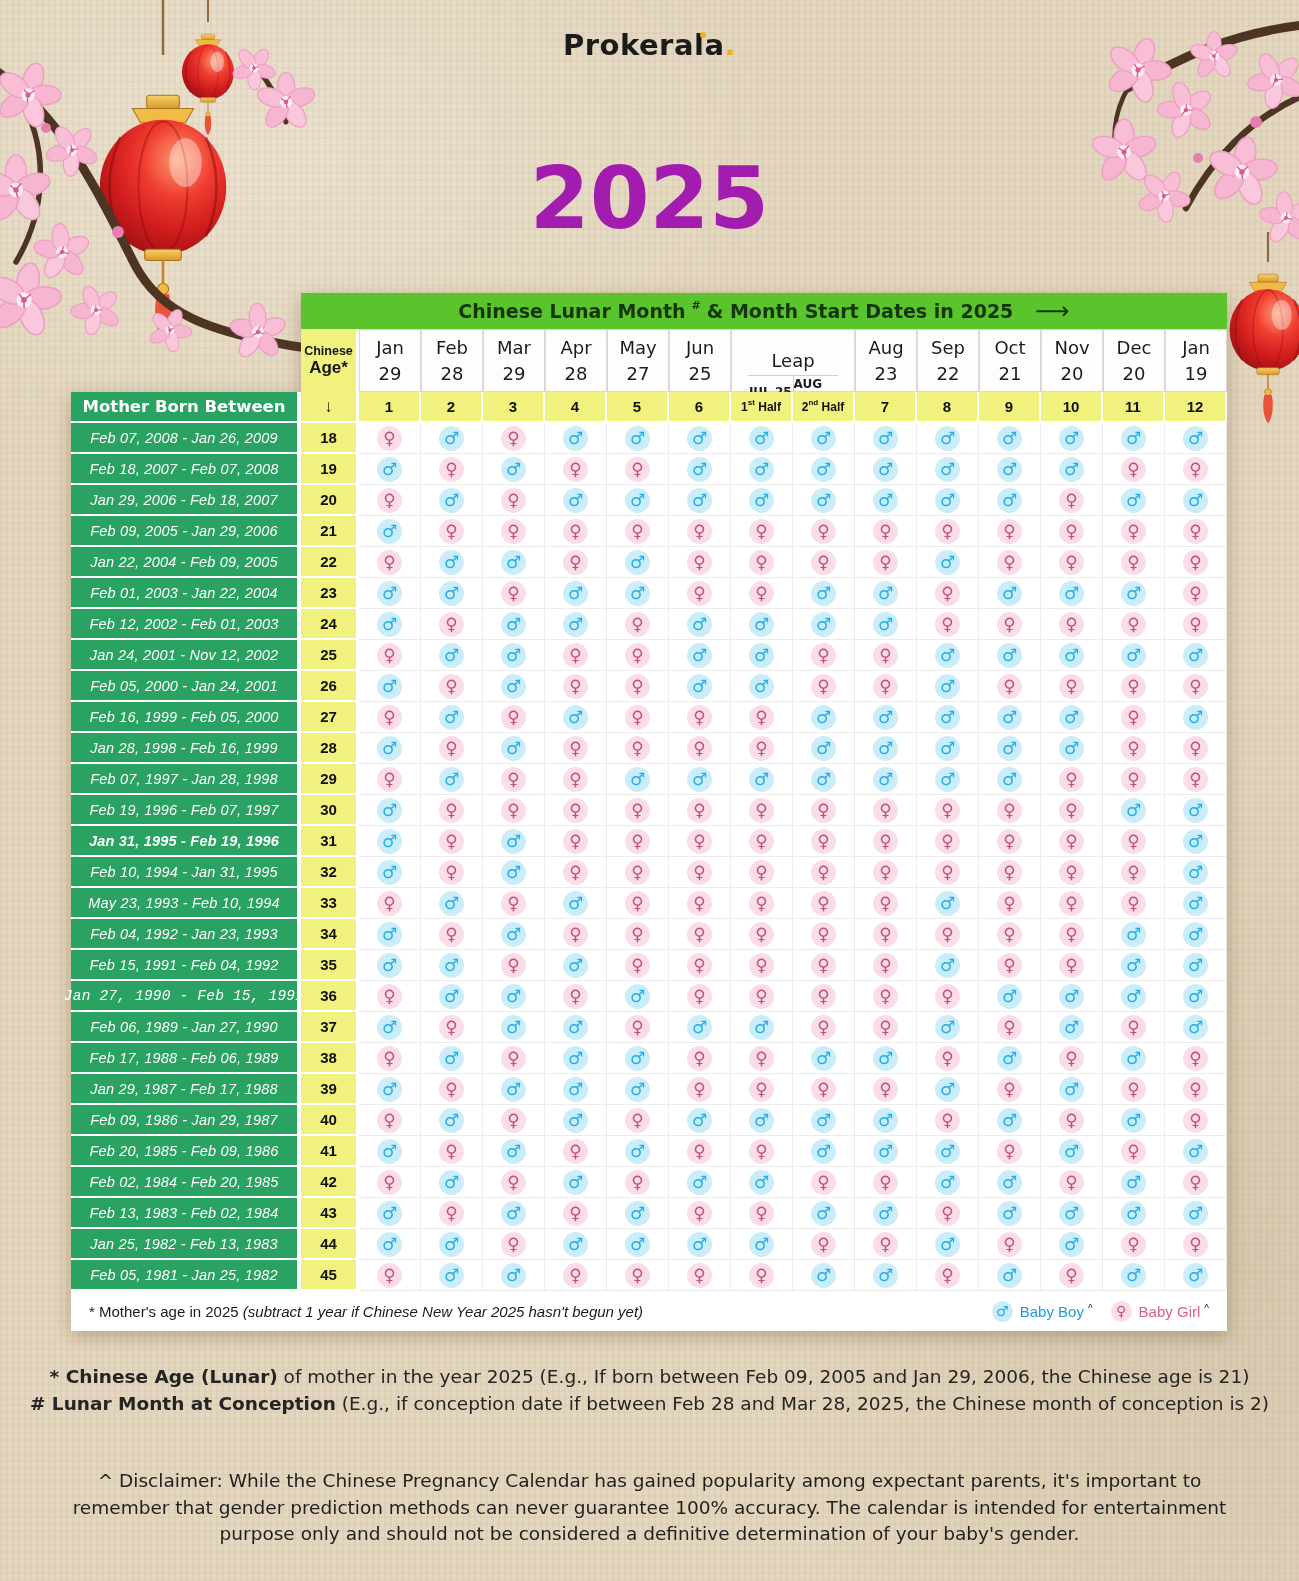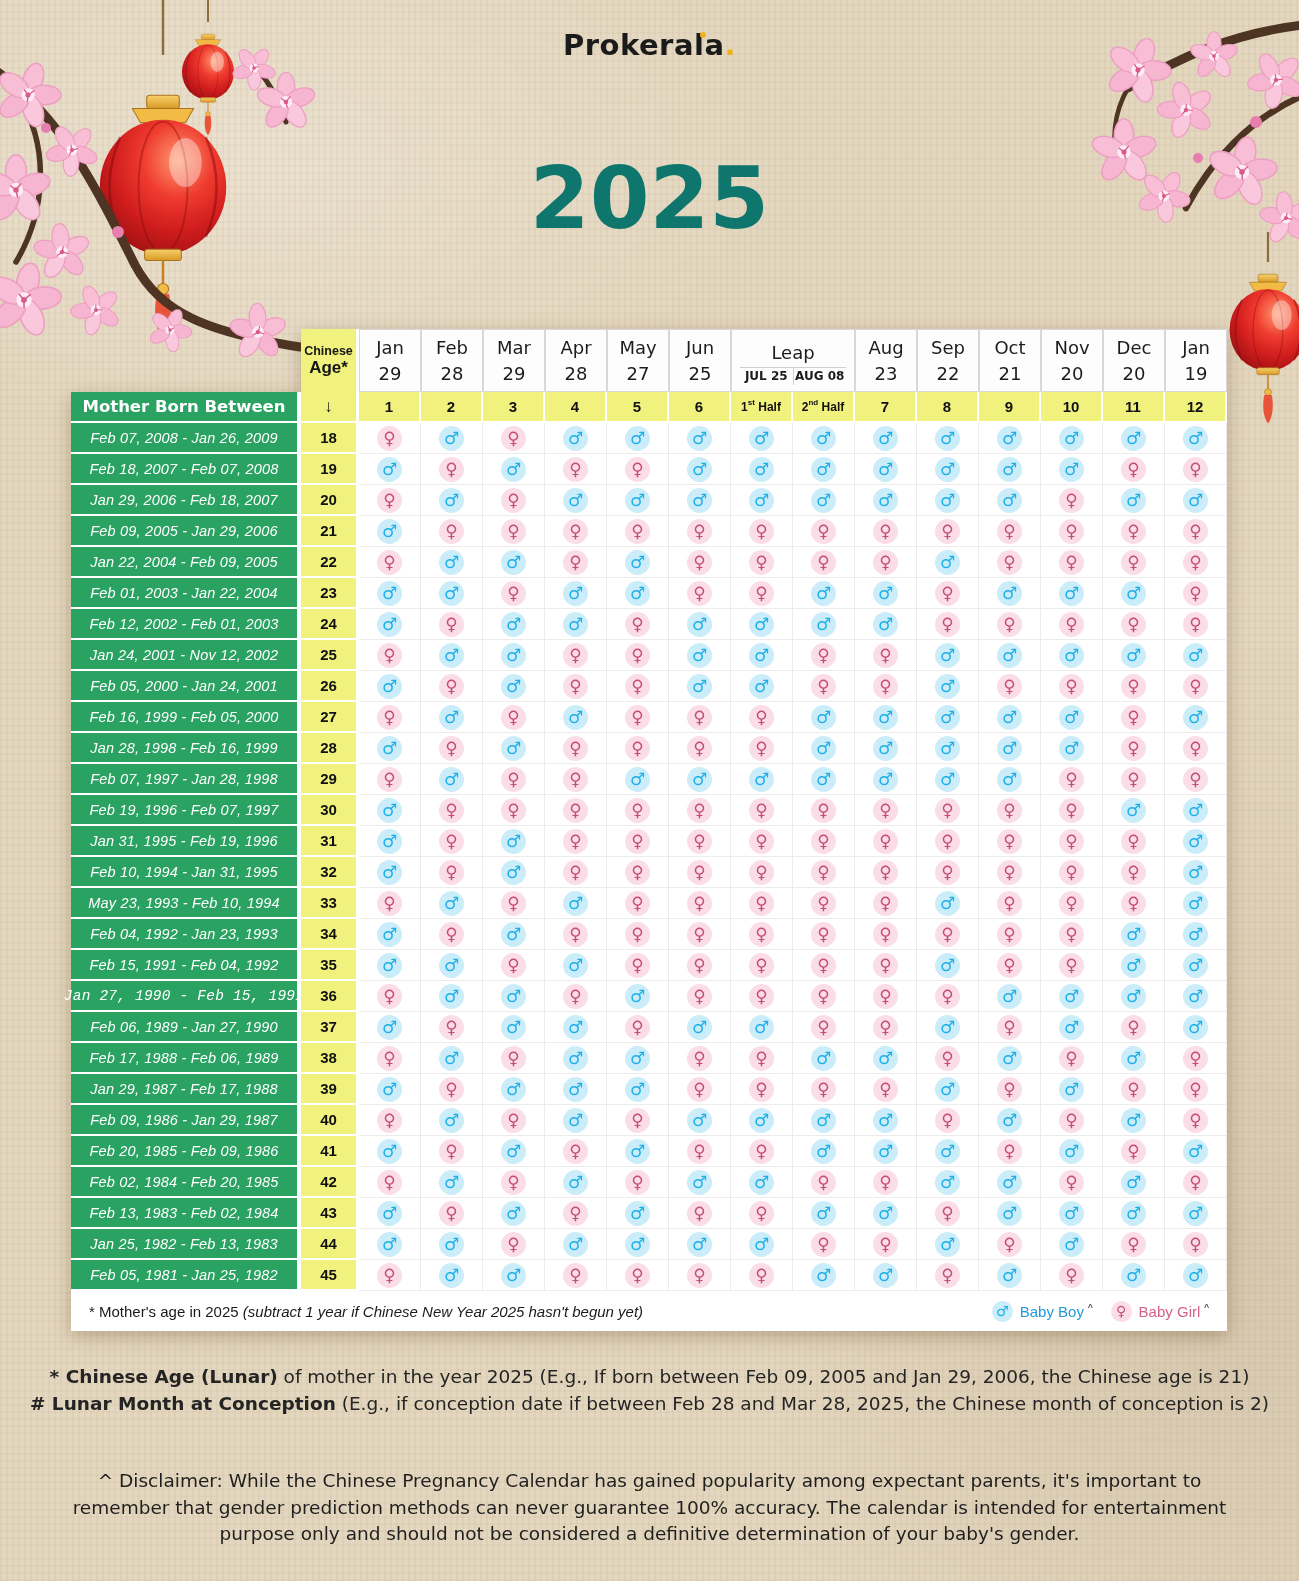--- a/index.html
+++ b/index.html
@@ -19,21 +19,21 @@
   
   .logo{position:absolute;top:28px;left:0;width:100%;text-align:center;
         font-size:29px;font-weight:600;color:#1b1b1b;letter-spacing:.5px;
         font-family:"DejaVu Sans","Liberation Sans",sans-serif;}
   .logo .dot{color:#f2b21c;font-weight:800;}
   .logo-tittle{position:absolute;left:700px;top:32px;width:6px;height:6px;border-radius:50%;background:#f2b21c;}
   .title{position:absolute;top:82px;left:0;width:100%;text-align:center;
          font-size:62px;font-weight:800;color:#12813e;letter-spacing:.5px;
          font-family:"DejaVu Sans","Liberation Sans",sans-serif;}
   .year{position:absolute;top:155px;left:0;width:100%;text-align:center;
-        font-size:86px;font-weight:800;color:#0f766e;line-height:1;
+        font-size:86px;font-weight:800;color:#a21caf;line-height:1;
         font-family:"DejaVu Sans","Liberation Sans",sans-serif;}
 
   
   #grid{position:absolute;left:71px;top:293px;z-index:3;display:grid;
         grid-template-columns:230px 58px repeat(14,62px);
         grid-template-rows:36px 63px 31px repeat(28,31px) 40px;
         filter:drop-shadow(0 5px 9px rgba(90,60,20,.33));}
   #grid > div{min-width:0;min-height:0;}
   .corner{background:transparent;}
   .greenbar{background:#5ac42d;color:#16350e;display:flex;align-items:center;justify-content:center;
@@ -42,21 +42,21 @@
   .greenbar .arrowx{font-size:24px;font-weight:400;margin-left:16px;line-height:0;}
 
   .yhead{background:#f0f27d;display:flex;flex-direction:column;align-items:center;justify-content:center;
          border-right:3px solid #fff;color:#151515;}
   .yhead .l1{font-size:12.5px;font-weight:700;}
   .yhead .l2{font-size:17px;font-weight:700;}
 
   .mcell{background:#fdfdfd;border:1px solid #d8d8d8;display:flex;flex-direction:column;
          align-items:center;justify-content:center;font-size:18px;color:#1c1c1c;
          font-weight:500;line-height:1.4;font-family:"DejaVu Sans",sans-serif;}
-  .leap{padding:8px;justify-content:flex-start;align-items:center;}
+  .leap{padding:16px;justify-content:flex-start;align-items:center;}
   .leap-label{height:29px;line-height:29px;width:100%;text-align:center;border-bottom:1px solid #cfcfcf;}
   .leap-halves{display:flex;flex:1;width:100%;}
   .leap-half{flex:1;display:flex;align-items:center;justify-content:center;
              font-size:12px;font-weight:600;color:#1c1c1c;}
   .leap-half:first-child{border-right:1px solid #cfcfcf;}
 
   .mother{background:#2aa262;color:#fff;display:flex;align-items:center;justify-content:center;
           font-weight:700;font-size:16.5px;border-right:4px solid #fff;border-bottom:2px solid #fff;
           font-family:"DejaVu Sans",sans-serif;}
   .num{background:#f0f27d;display:flex;align-items:center;justify-content:center;
@@ -196,20 +196,26 @@
   </svg>
 
   <div class="content">
 
     <div class="logo"><span>Prokerala</span><span class="dot">.</span></div>
     <div class="logo-tittle"></div>
     <div class="year">2025</div>
 
     <div id="grid">
         <div class="corner" style="grid-area: 1 / 1 / 3 / 2;"></div>
+        <div class="greenbar" style="grid-area: 1 / 2 / 2 / 17;">
+          <span>Chinese Lunar Month</span>
+          <span class="supx">#</span>
+          <span>&amp; Month Start Dates in 2025</span>
+          <span class="arrowx">⟶</span>
+        </div>
         <div class="yhead" style="grid-area: 2 / 2 / 3 / 3;">
           <span class="l1">Chinese</span>
           <span class="l2">Age*</span>
         </div>
         <div class="mcell" style="grid-area: 2 / 3 / 3 / 4;">
           <span>Jan</span>
           <span>29</span>
         </div>
         <div class="mcell" style="grid-area: 2 / 4 / 3 / 5;">
           <span>Feb</span>
@@ -851,21 +857,21 @@
         </div>
         <div class="sym" style="grid-area: 16 / 14 / 17 / 15;">
           <span class="badge F">♀</span>
         </div>
         <div class="sym" style="grid-area: 16 / 15 / 17 / 16;">
           <span class="badge M">♂</span>
         </div>
         <div class="sym" style="grid-area: 16 / 16 / 17 / 17;">
           <span class="badge M">♂</span>
         </div>
-        <div class="range" style="grid-area: 17 / 1 / 18 / 2;">Jan 31, 1995 - Feb 19, 1996</div>
+        <div class="range" style="grid-area: 17 / 1 / 18 / 2; font-weight: bold;">Jan 31, 1995 - Feb 19, 1996</div>
         <div class="agec" style="grid-area: 17 / 2 / 18 / 3;">31</div>
         <div class="sym" style="grid-area: 17 / 3 / 18 / 4;">
           <span class="badge M">♂</span>
         </div>
         <div class="sym" style="grid-area: 17 / 4 / 18 / 5;">
           <span class="badge F">♀</span>
         </div>
         <div class="sym" style="grid-area: 17 / 5 / 18 / 6;">
           <span class="badge M">♂</span>
         </div>

